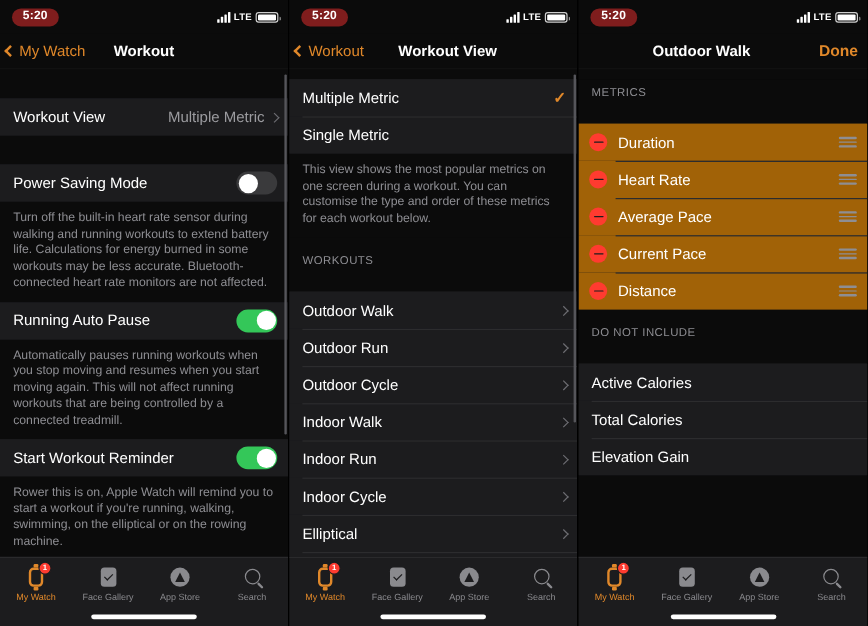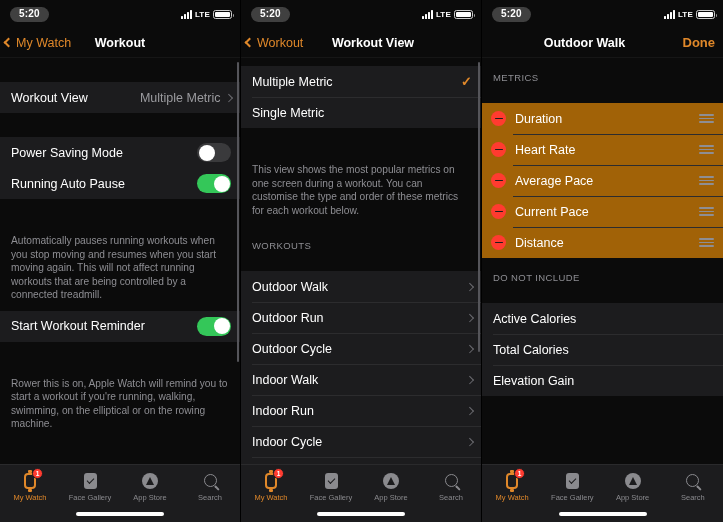--- a/index.html
+++ b/index.html
@@ -21,21 +21,21 @@
 
   
   .statusbar {
     height: 28px; width: 100%;
     display: flex; align-items: center;
     justify-content: space-between;
     padding: 0 8px 0 10px;
     background: #0b0b0b;
   }
   .time-pill {
-    background: #404040; color: #fff;
+    background: #7f1d1d; color: #fff;
     font-size: 10px; font-weight: bold;
     border-radius: 9px;
     padding: 2px 9px 3px 9px;
     letter-spacing: .2px;
     line-height: 1;
   }
   .status-right { display: flex; align-items: center; gap: 3px; }
   .bars { display: flex; align-items: flex-end; gap: 1px; height: 9px; }
   .bars i { display: block; width: 2px; background: #fff; border-radius: .5px; }
   .bars i:nth-child(1) { height: 3px; }
@@ -119,21 +119,20 @@
   }
   .check {
     color: #e0882a; font-size: 13px; font-weight: bold;
   }
 
   .footnote {
     color: #8e8e93; font-size: 10.2px;
     line-height: 13.5px;
     padding: 7px 11px 9px 11px;
     background: #0b0b0b;
-    margin-top: 28px;
   }
   .section-hdr {
     color: #8e8e93; font-size: 9.5px;
     letter-spacing: .4px;
     padding: 14px 11px 20px 11px;
     background: #0b0b0b;
   }
 
   
   .toggle {
@@ -288,20 +287,21 @@
       <div class="gap"></div>
 
       <div class="group">
         <div class="row">
           <span class="row-label">Power Saving Mode</span>
           <span class="toggle off">
               <span class="knob"></span>
             </span>
         </div>
       </div>
+      <div class="footnote">Turn off the built-in heart rate sensor during walking and running workouts to extend battery life. Calculations for energy burned in some workouts may be less accurate. Bluetooth-connected heart rate monitors are not affected.</div>
 
       <div class="group">
         <div class="row">
           <span class="row-label">Running Auto Pause</span>
           <span class="toggle on">
               <span class="knob"></span>
             </span>
         </div>
       </div>
       <div class="footnote">Automatically pauses running workouts when you stop moving and resumes when you start moving again. This will not affect running workouts that are being controlled by a connected treadmill.</div>

